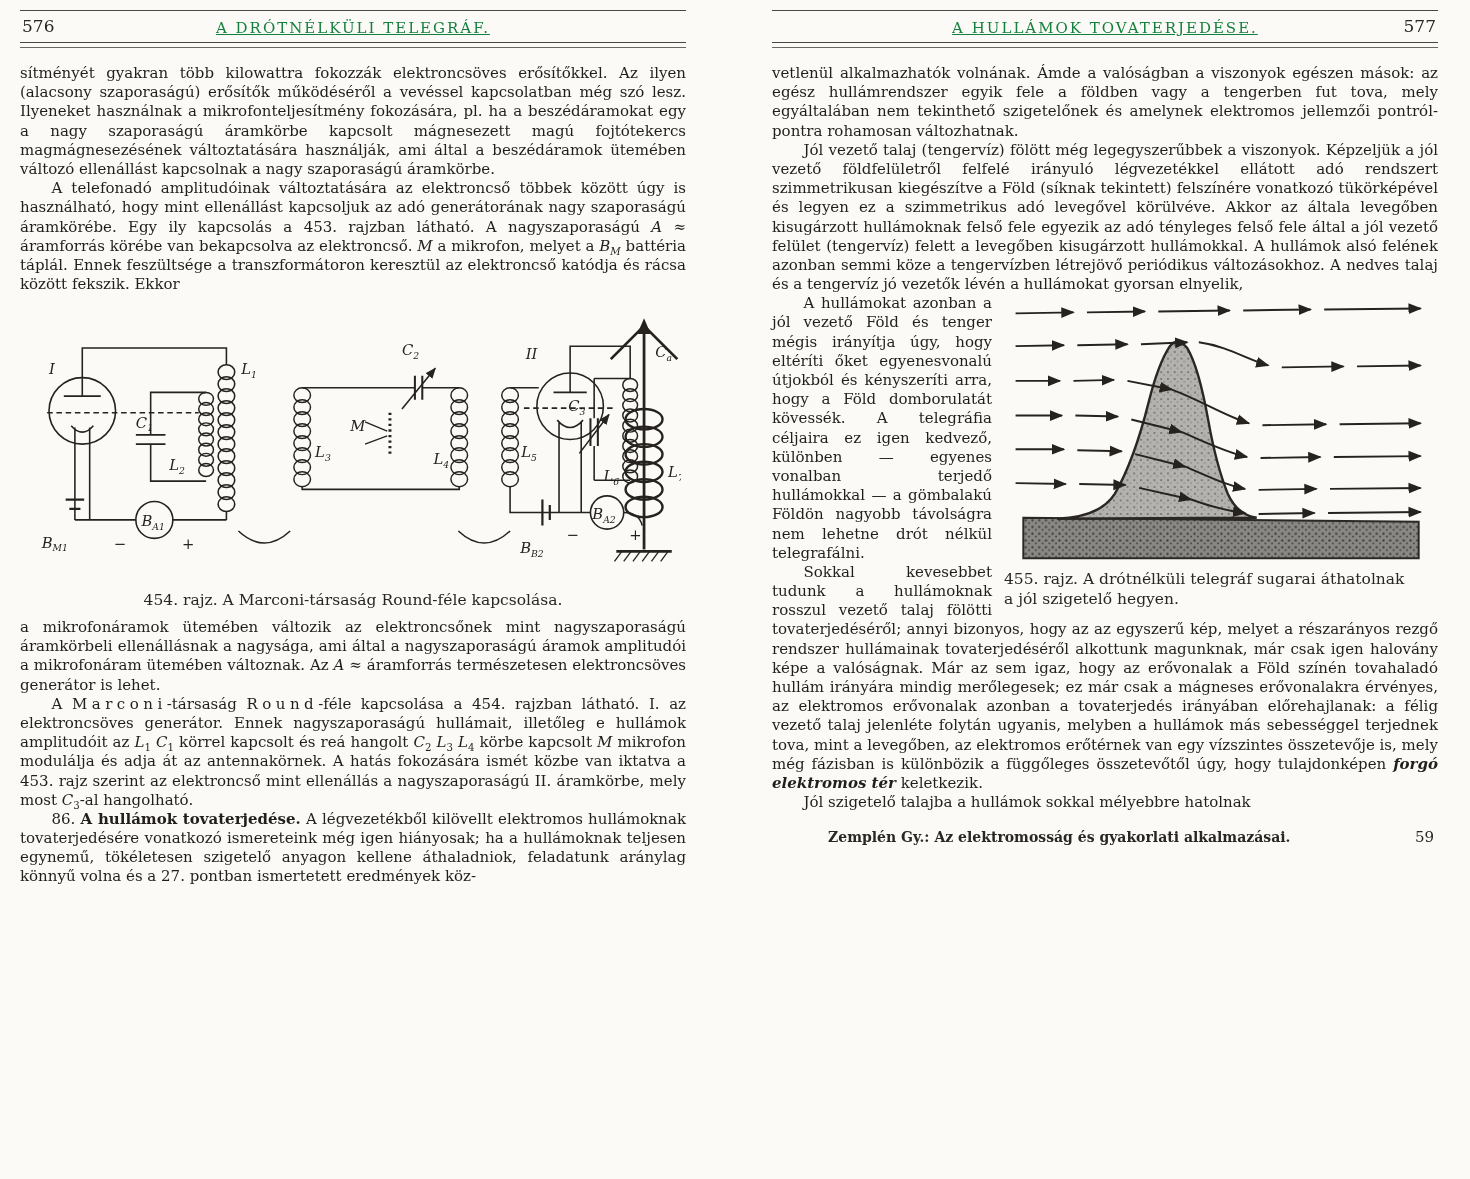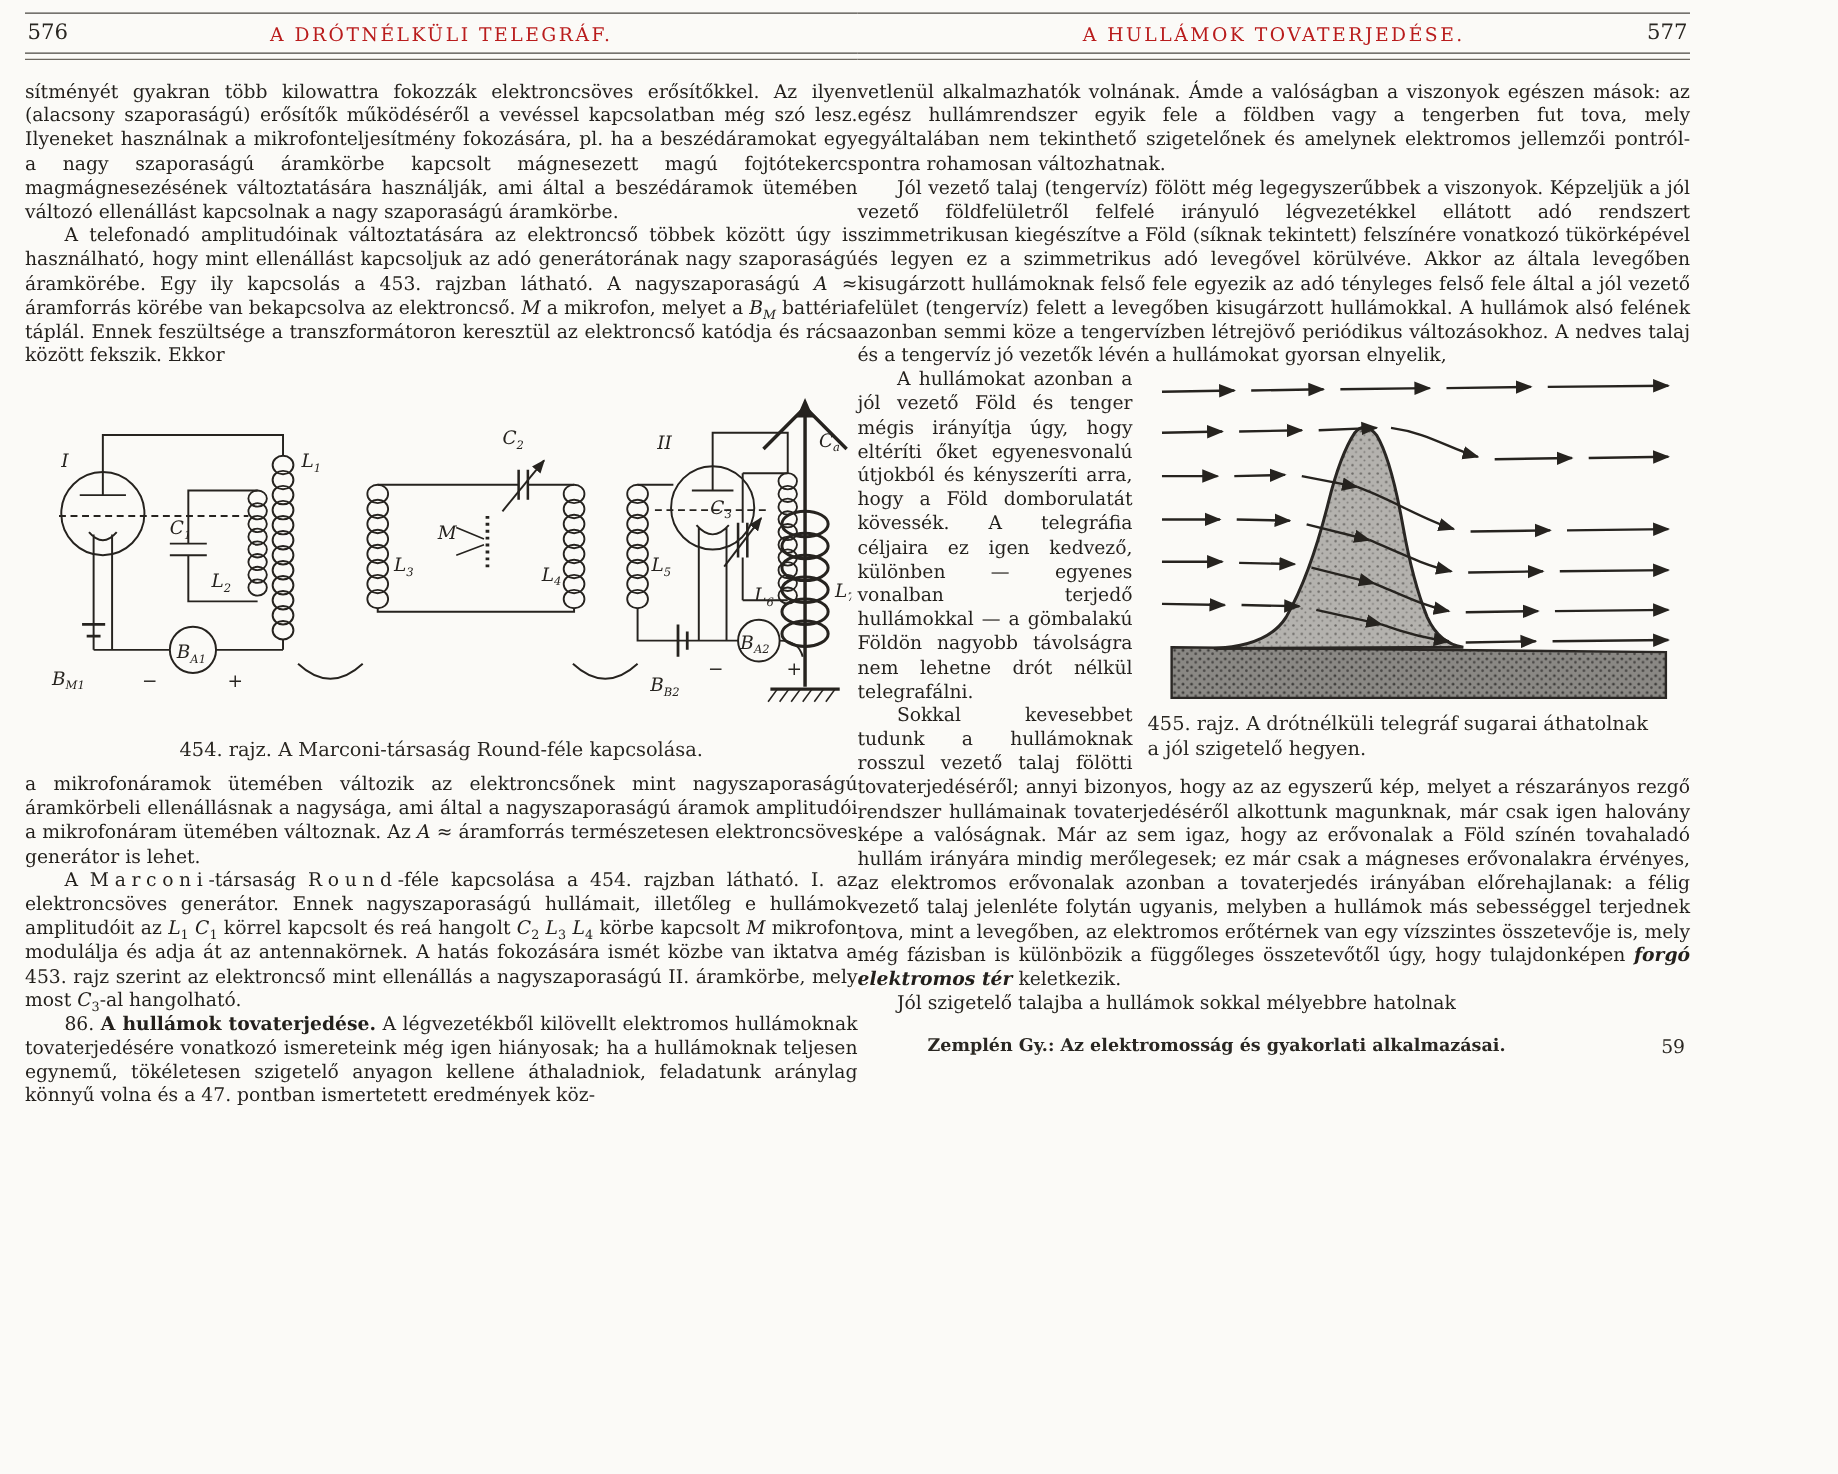--- a/index.html
+++ b/index.html
@@ -1,25 +1,25 @@
 <!DOCTYPE html>
 <html><head>
 <meta charset="utf-8">
 <style>
   html,body{margin:0;padding:0;}
   body{
     width:1470px;height:1179px;overflow:hidden;
     background:#fbfaf7;color:#221f1b;
     font-family:"DejaVu Serif","Liberation Serif",serif;
   }
-  .spread{display:flex;padding:10px 28px 0 20px;}
+  .spread{display:flex;gap:86px;padding:10px 28px 0 20px;}
   .page{flex:0 0 666px;width:666px;position:relative;}
   
   .page-head{position:relative;border-top:1.5px solid #4a4742;padding:7px 2px 5px;text-align:center;}
-  .ptitle{font-size:15px;letter-spacing:2px;color:#b91c1c;}
+  .ptitle{font-size:15px;letter-spacing:2px;color:#15803d;text-decoration:underline;}
   .pnum{position:absolute;top:5px;font-size:17px;color:#2a2722;}
   .pnum.left{left:2px;}
   .pnum.right{right:2px;}
   .double-rule{height:4px;border-top:1.3px solid #4a4742;border-bottom:1px solid #6b675f;margin-bottom:16px;}
   
   .body{font-size:15px;line-height:1.28;text-align:justify;}
   .para{margin:0;}
   .para.ind{text-indent:2.1em;}
   .r-i{font-style:italic;}
   .r-b{font-weight:bold;}
@@ -228,21 +228,21 @@
         <text class="svg-label" x="614" y="237" font-size="14"><tspan>B</tspan><tspan class="svg-sub" dy="4">A2</tspan></text>
         <text class="svg-label" x="696" y="192"><tspan>L</tspan><tspan class="svg-sub" dy="4">7</tspan></text>
         <text class="svg-label" x="682" y="62"><tspan>C</tspan><tspan class="svg-sub" dy="4">a</tspan></text>
       </svg>
       <figcaption class="fig-caption">454. rajz. A Marconi-társaság Round-féle kapcsolása.</figcaption>
     </figure>
 
     <div class="body">
         <p class="para"><span>a mikrofonáramok ütemében változik az elektroncsőnek mint nagyszaporaságú áramkörbeli ellenállásnak a nagysága, ami által a nagyszaporaságú áramok amplitudói a mikrofonáram ütemében változnak. Az </span><span class="r-i">A</span><span> ≈ áramforrás természetesen elektroncsöves generátor is lehet.</span></p>
         <p class="para ind"><span>A </span><span class="r-sp">Marconi</span><span>-társaság </span><span class="r-sp">Round</span><span>-féle kapcsolása a 454. rajzban látható. I. az elektroncsöves generátor. Ennek nagyszaporaságú hullámait, illetőleg e hullámok amplitudóit az </span><span class="r-i">L</span><sub class="r-sub">1</sub><span> </span><span class="r-i">C</span><sub class="r-sub">1</sub><span> körrel kapcsolt és reá hangolt </span><span class="r-i">C</span><sub class="r-sub">2</sub><span> </span><span class="r-i">L</span><sub class="r-sub">3</sub><span> </span><span class="r-i">L</span><sub class="r-sub">4</sub><span> körbe kapcsolt </span><span class="r-i">M</span><span> mikrofon modulálja és adja át az antennakörnek. A hatás fokozására ismét közbe van iktatva a 453. rajz szerint az elektroncső mint ellenállás a nagyszaporaságú II. áramkörbe, mely most </span><span class="r-i">C</span><sub class="r-sub">3</sub><span>-al hangolható.</span></p>
-        <p class="para ind"><span>86. </span><span class="r-b">A hullámok tovaterjedése.</span><span> A légvezetékből kilövellt elektromos hullámoknak tovaterjedésére vonatkozó ismereteink még igen hiányosak; ha a hullámoknak teljesen egynemű, tökéletesen szigetelő anyagon kellene áthaladniok, feladatunk aránylag könnyű volna és a 47. pontban ismertetett eredmények köz-</span></p>
+        <p class="para ind"><span>86. </span><span class="r-b">A hullámok tovaterjedése.</span><span> A légvezetékből kilövellt elektromos hullámoknak tovaterjedésére vonatkozó ismereteink még igen hiányosak; ha a hullámoknak teljesen egynemű, tökéletesen szigetelő anyagon kellene áthaladniok, feladatunk aránylag könnyű volna és a 27. pontban ismertetett eredmények köz-</span></p>
       </div>
   </section>
 
   <section class="page">
     <header class="page-head">
       <span class="ptitle">A HULLÁMOK TOVATERJEDÉSE.</span>
       <span class="pnum right">577</span>
     </header>
     <div class="double-rule"></div>
 

